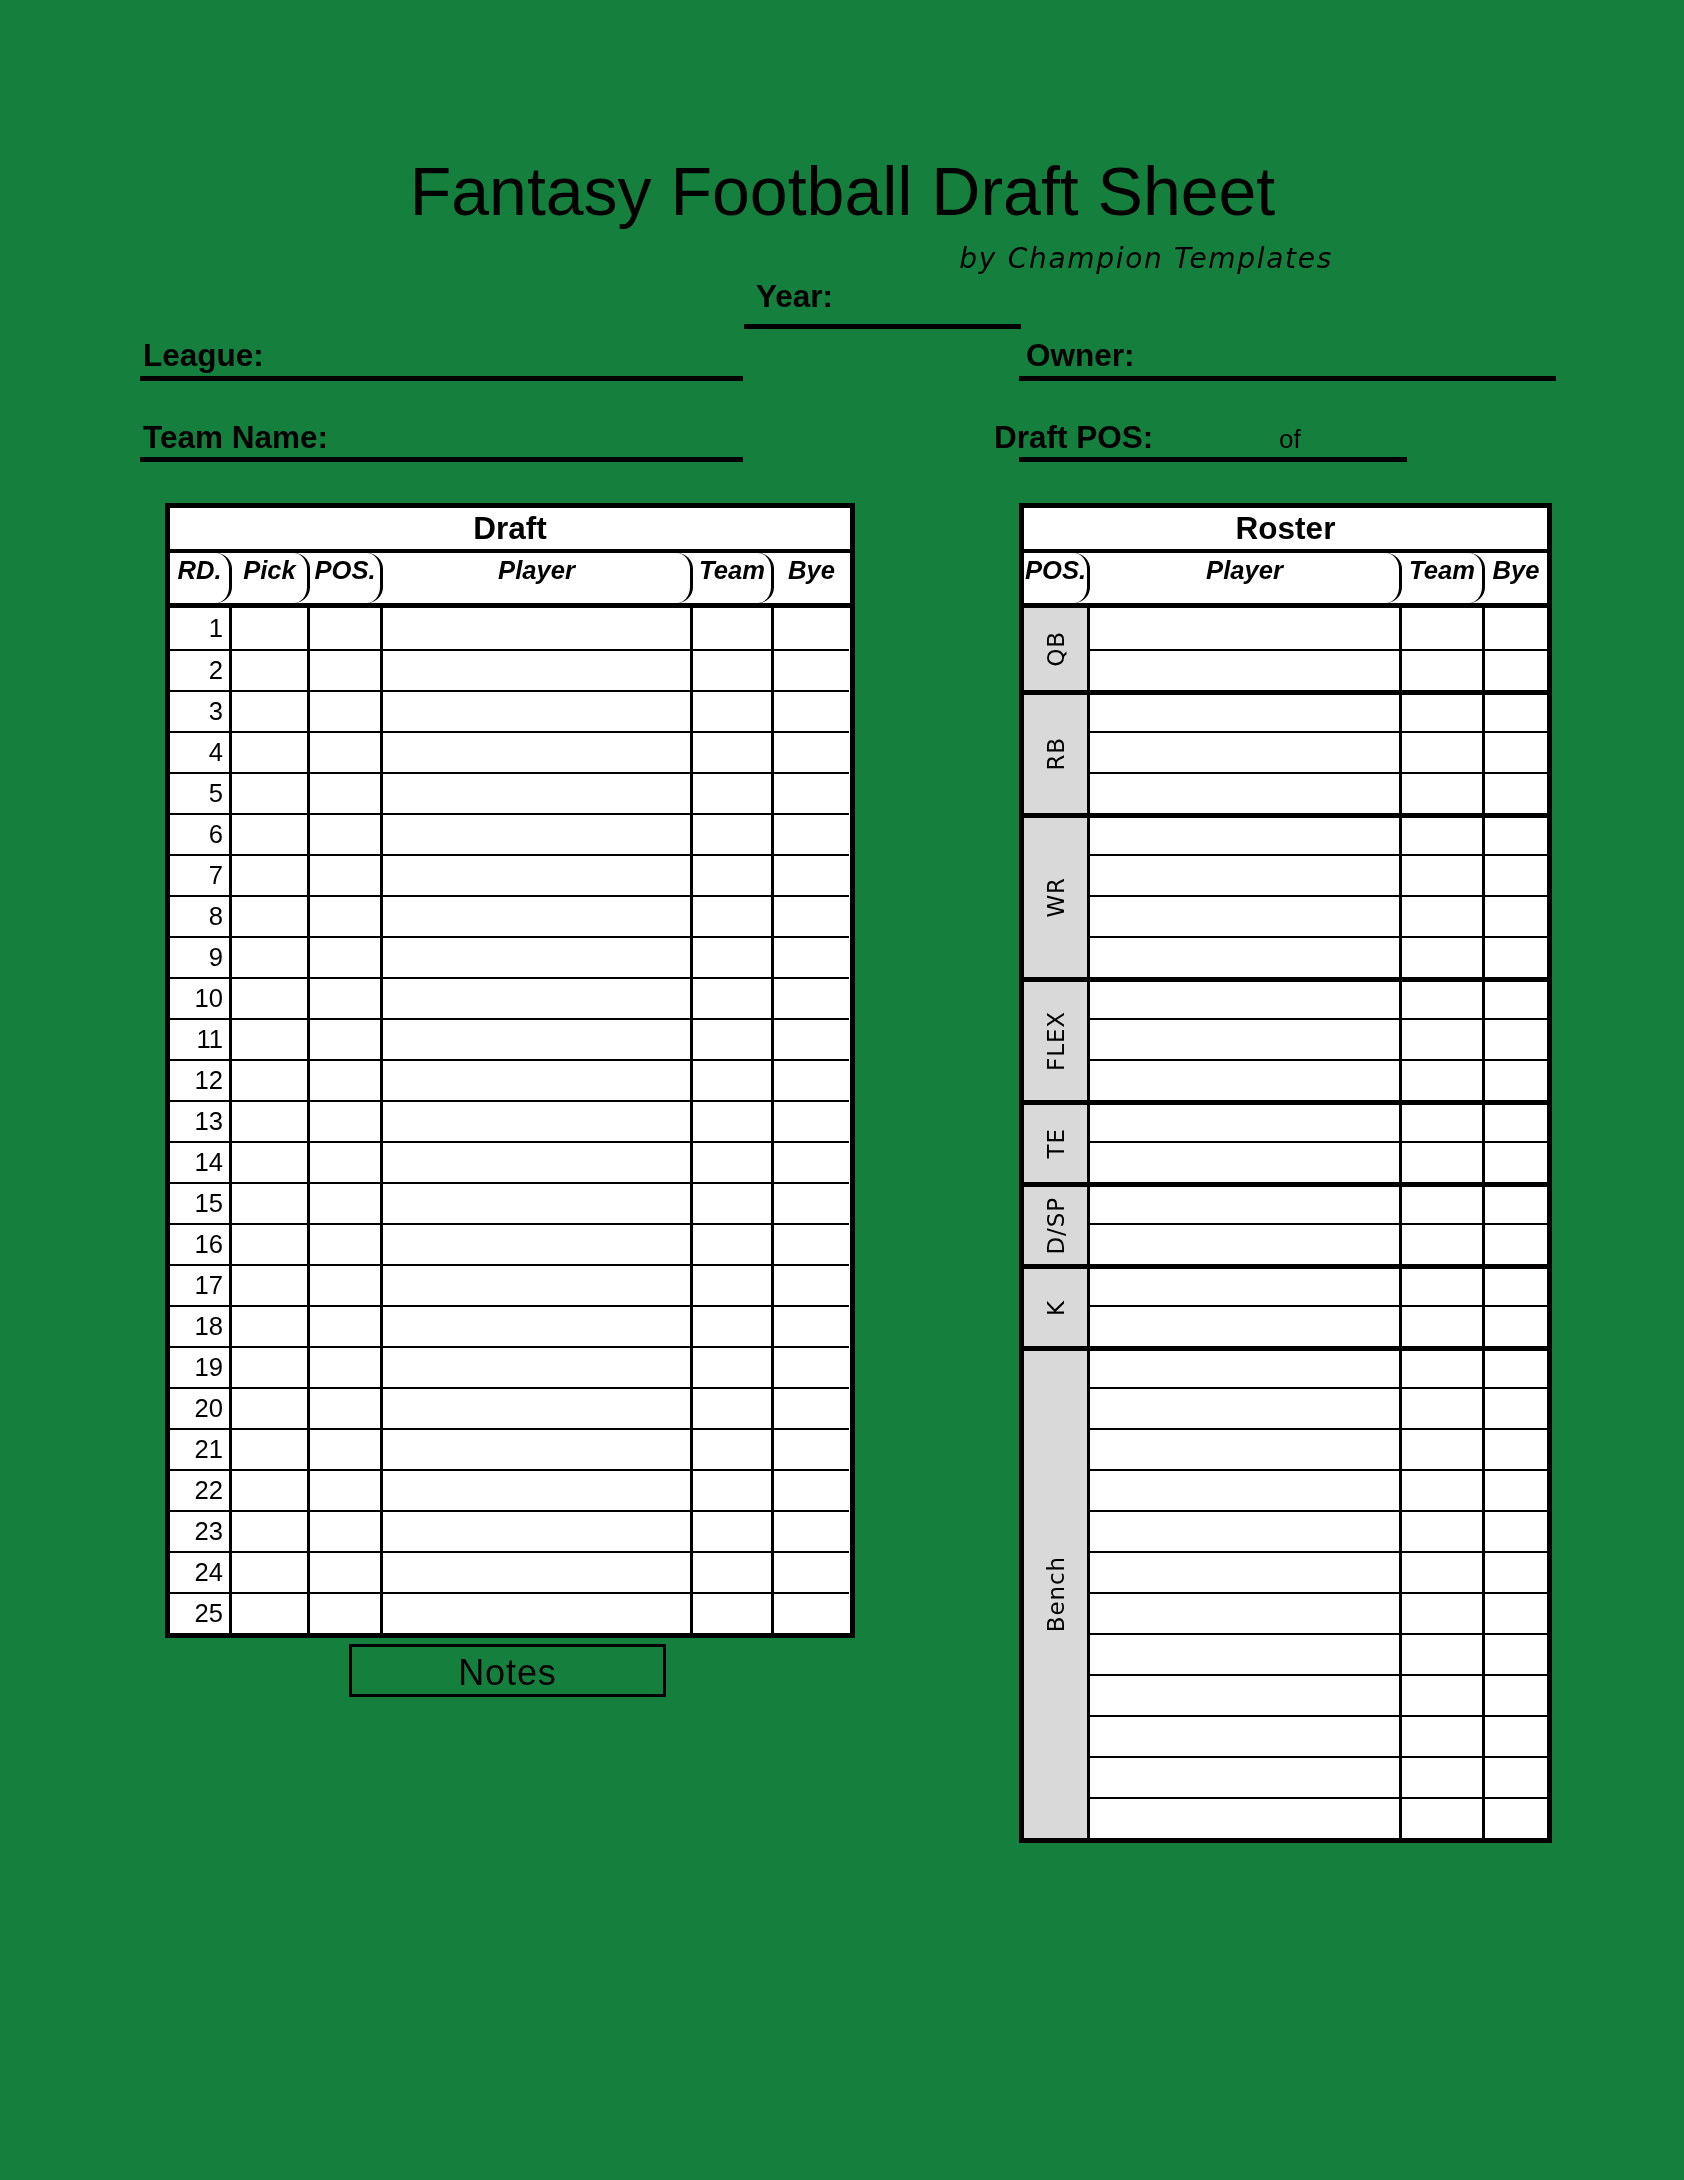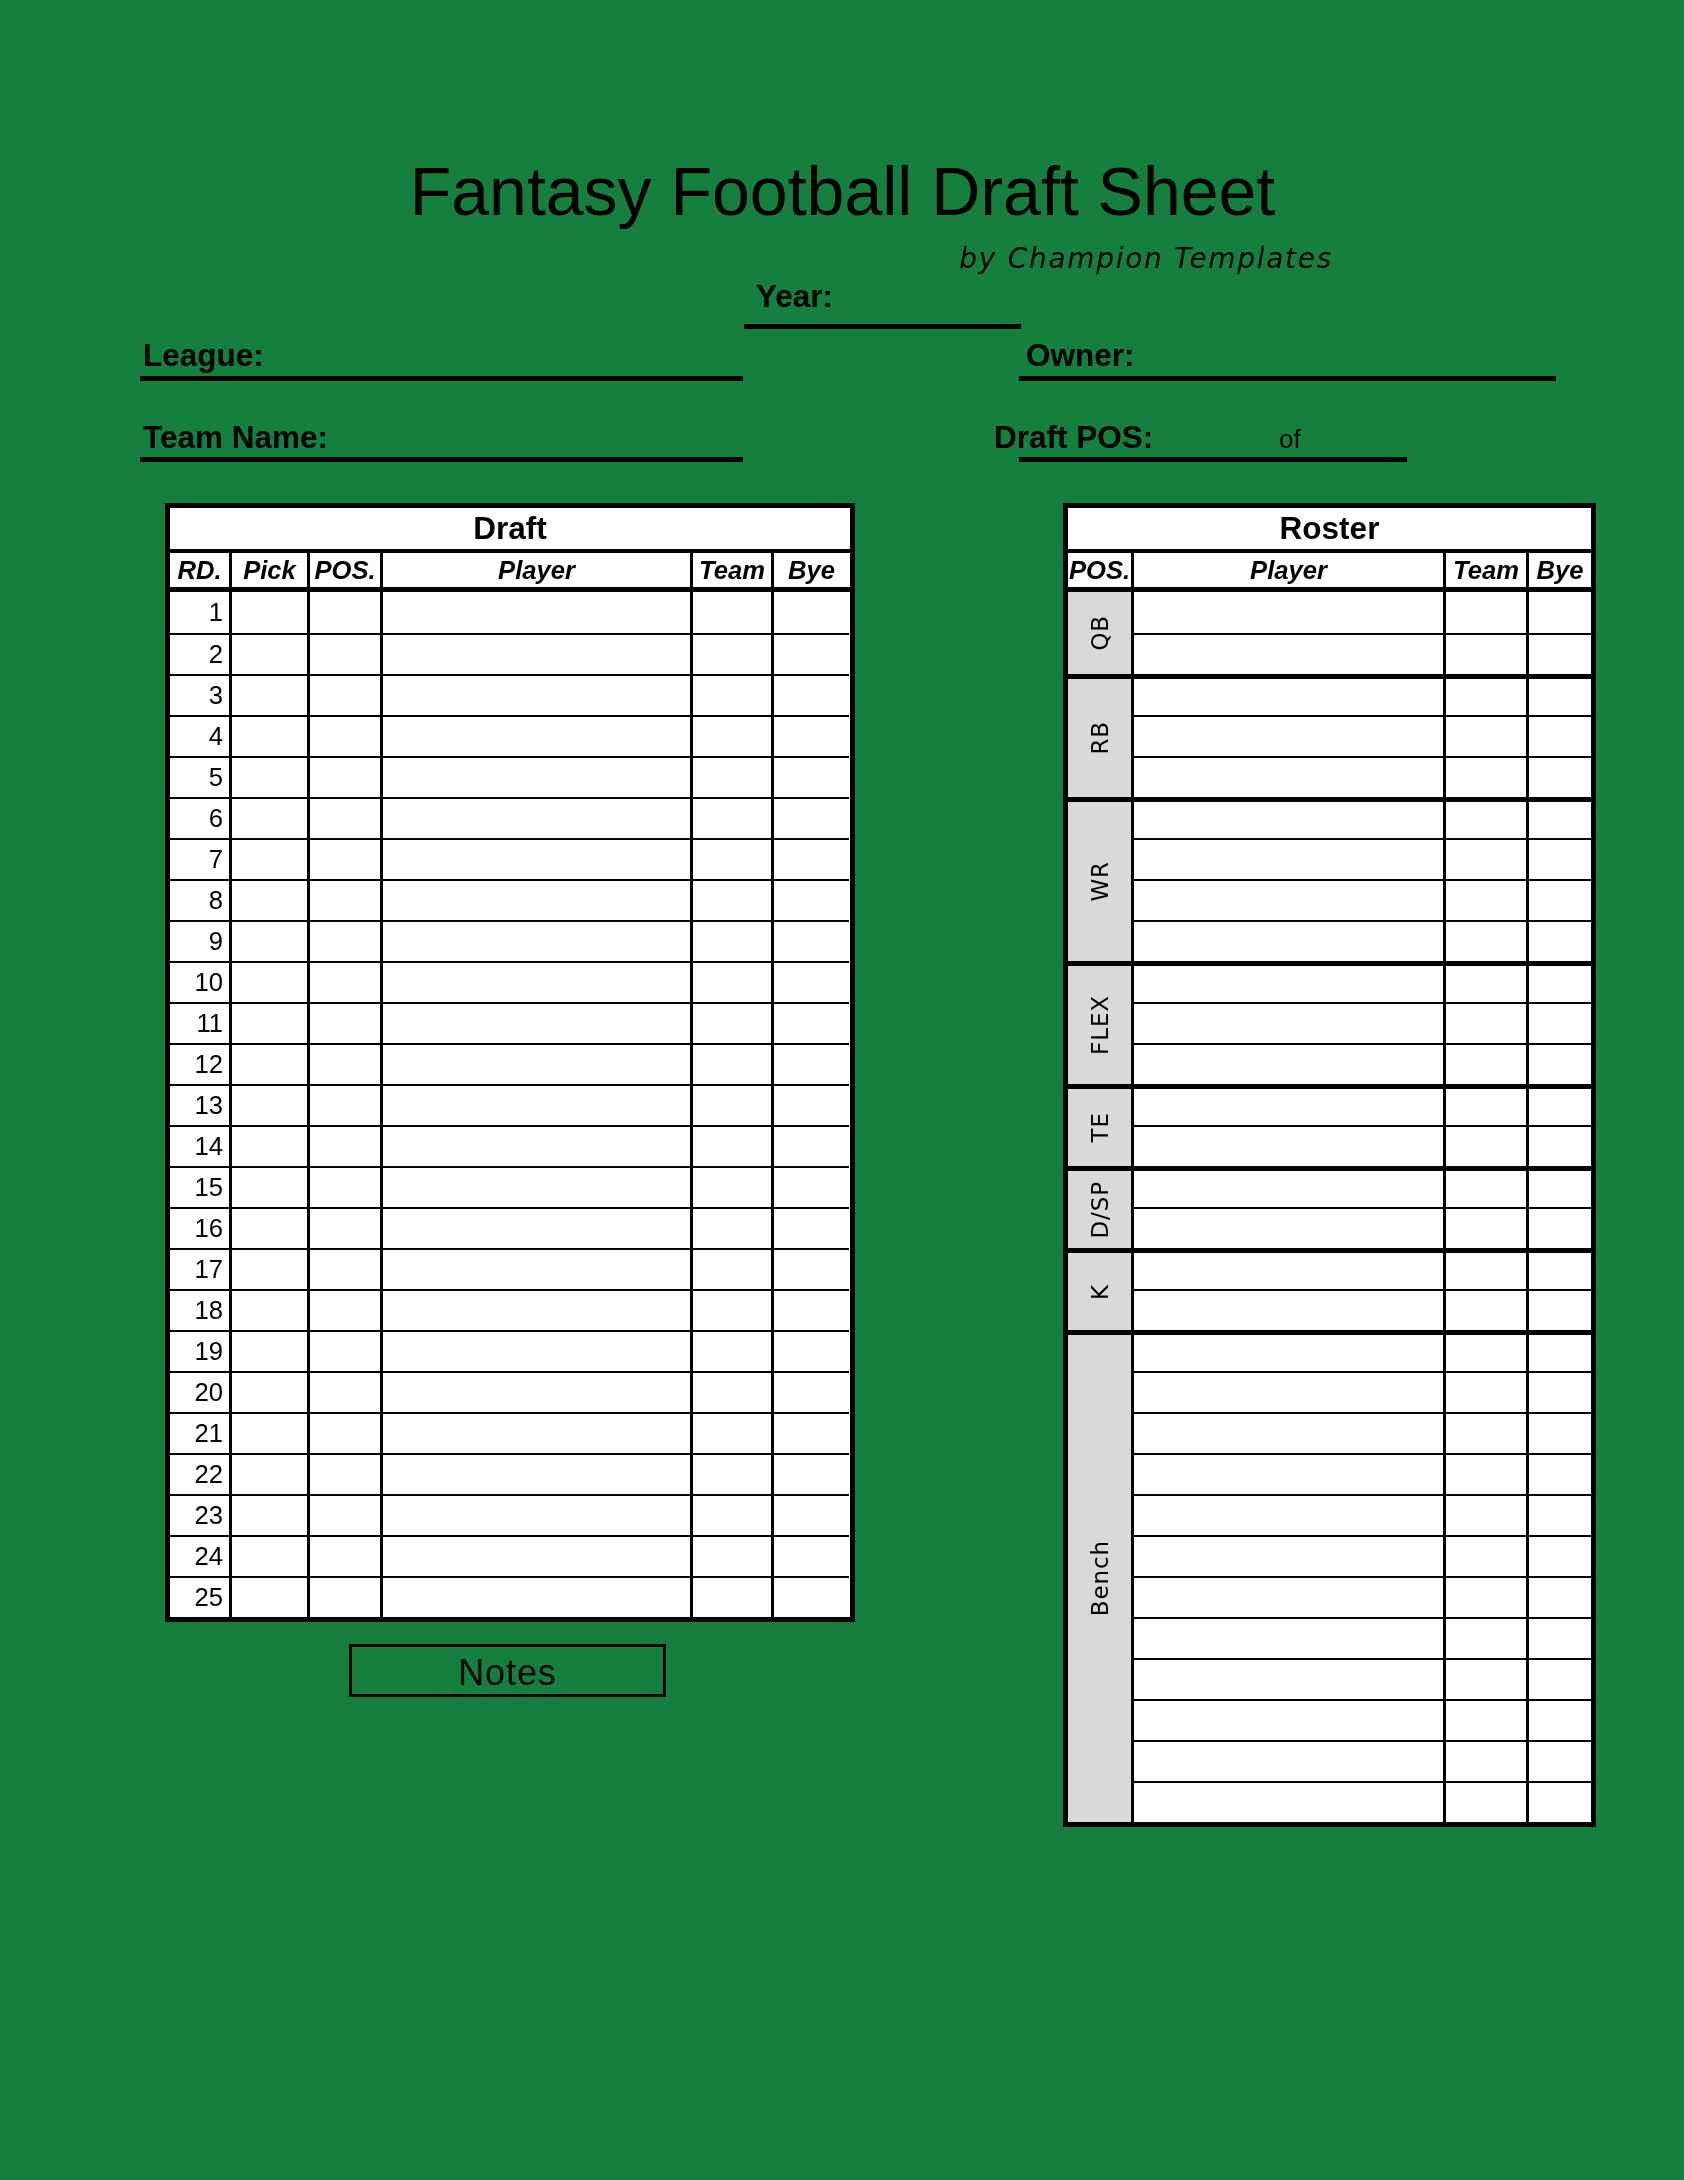--- a/index.html
+++ b/index.html
@@ -35,24 +35,24 @@
     box-sizing:content-box;
     background:#fff;
   }
   .banner {
     height:41px; line-height:41px;
     border-bottom:4.3px solid #000;
     text-align:center; font-size:31.5px; font-weight:bold;
   }
   .cols-header { display:grid; border-bottom:5.1px solid #000; }
   .cols-header .hcell {
-    height:34px; line-height:34px;
+    height:50px; line-height:34px;
     text-align:center;
     font-size:25.6px; font-weight:bold; font-style:italic;
-    border-right:3.4px solid #000; box-sizing:border-box;
+    border-right:3.4px solid #000; box-sizing:border-box;border-radius:16px;
   }
   .cols-header .hcell.last { border-right:none; }
 
   .grid { display:grid; }
   .grid .cell {
     box-sizing:border-box;
     border-right:3.4px solid #000;
     border-top:2.6px solid #000;
   }
   .grid .cell.last { border-right:none; }
@@ -79,21 +79,21 @@
   
   .notes-box {
     position:absolute;
     border:3.4px solid #000; box-sizing:border-box;
     display:flex; align-items:flex-end; justify-content:center;
     font-size:36px; letter-spacing:0.9px;
   }
 
   
   #draft-table  { left:141px;  top:503px; width:680px;margin-left:24px;  }
-  #roster-table { left:1019px; top:503px; width:523px;margin-left:44px;  }
+  #roster-table { left:1019px; top:503px; width:523px;  }
   #draft-grid   { grid-template-columns:62px 78px 73px 310px 81px 75px; grid-auto-rows:41px; }
   #draft-header { grid-template-columns:62px 78px 73px 310px 81px 75px; }
   #roster-grid  { grid-template-columns:66px 312px 83px 62px; grid-auto-rows:41px; }
   #roster-header{ grid-template-columns:66px 312px 83px 62px; }
 </style>
 </head>
 <body>
 
 <div class="page">
 

